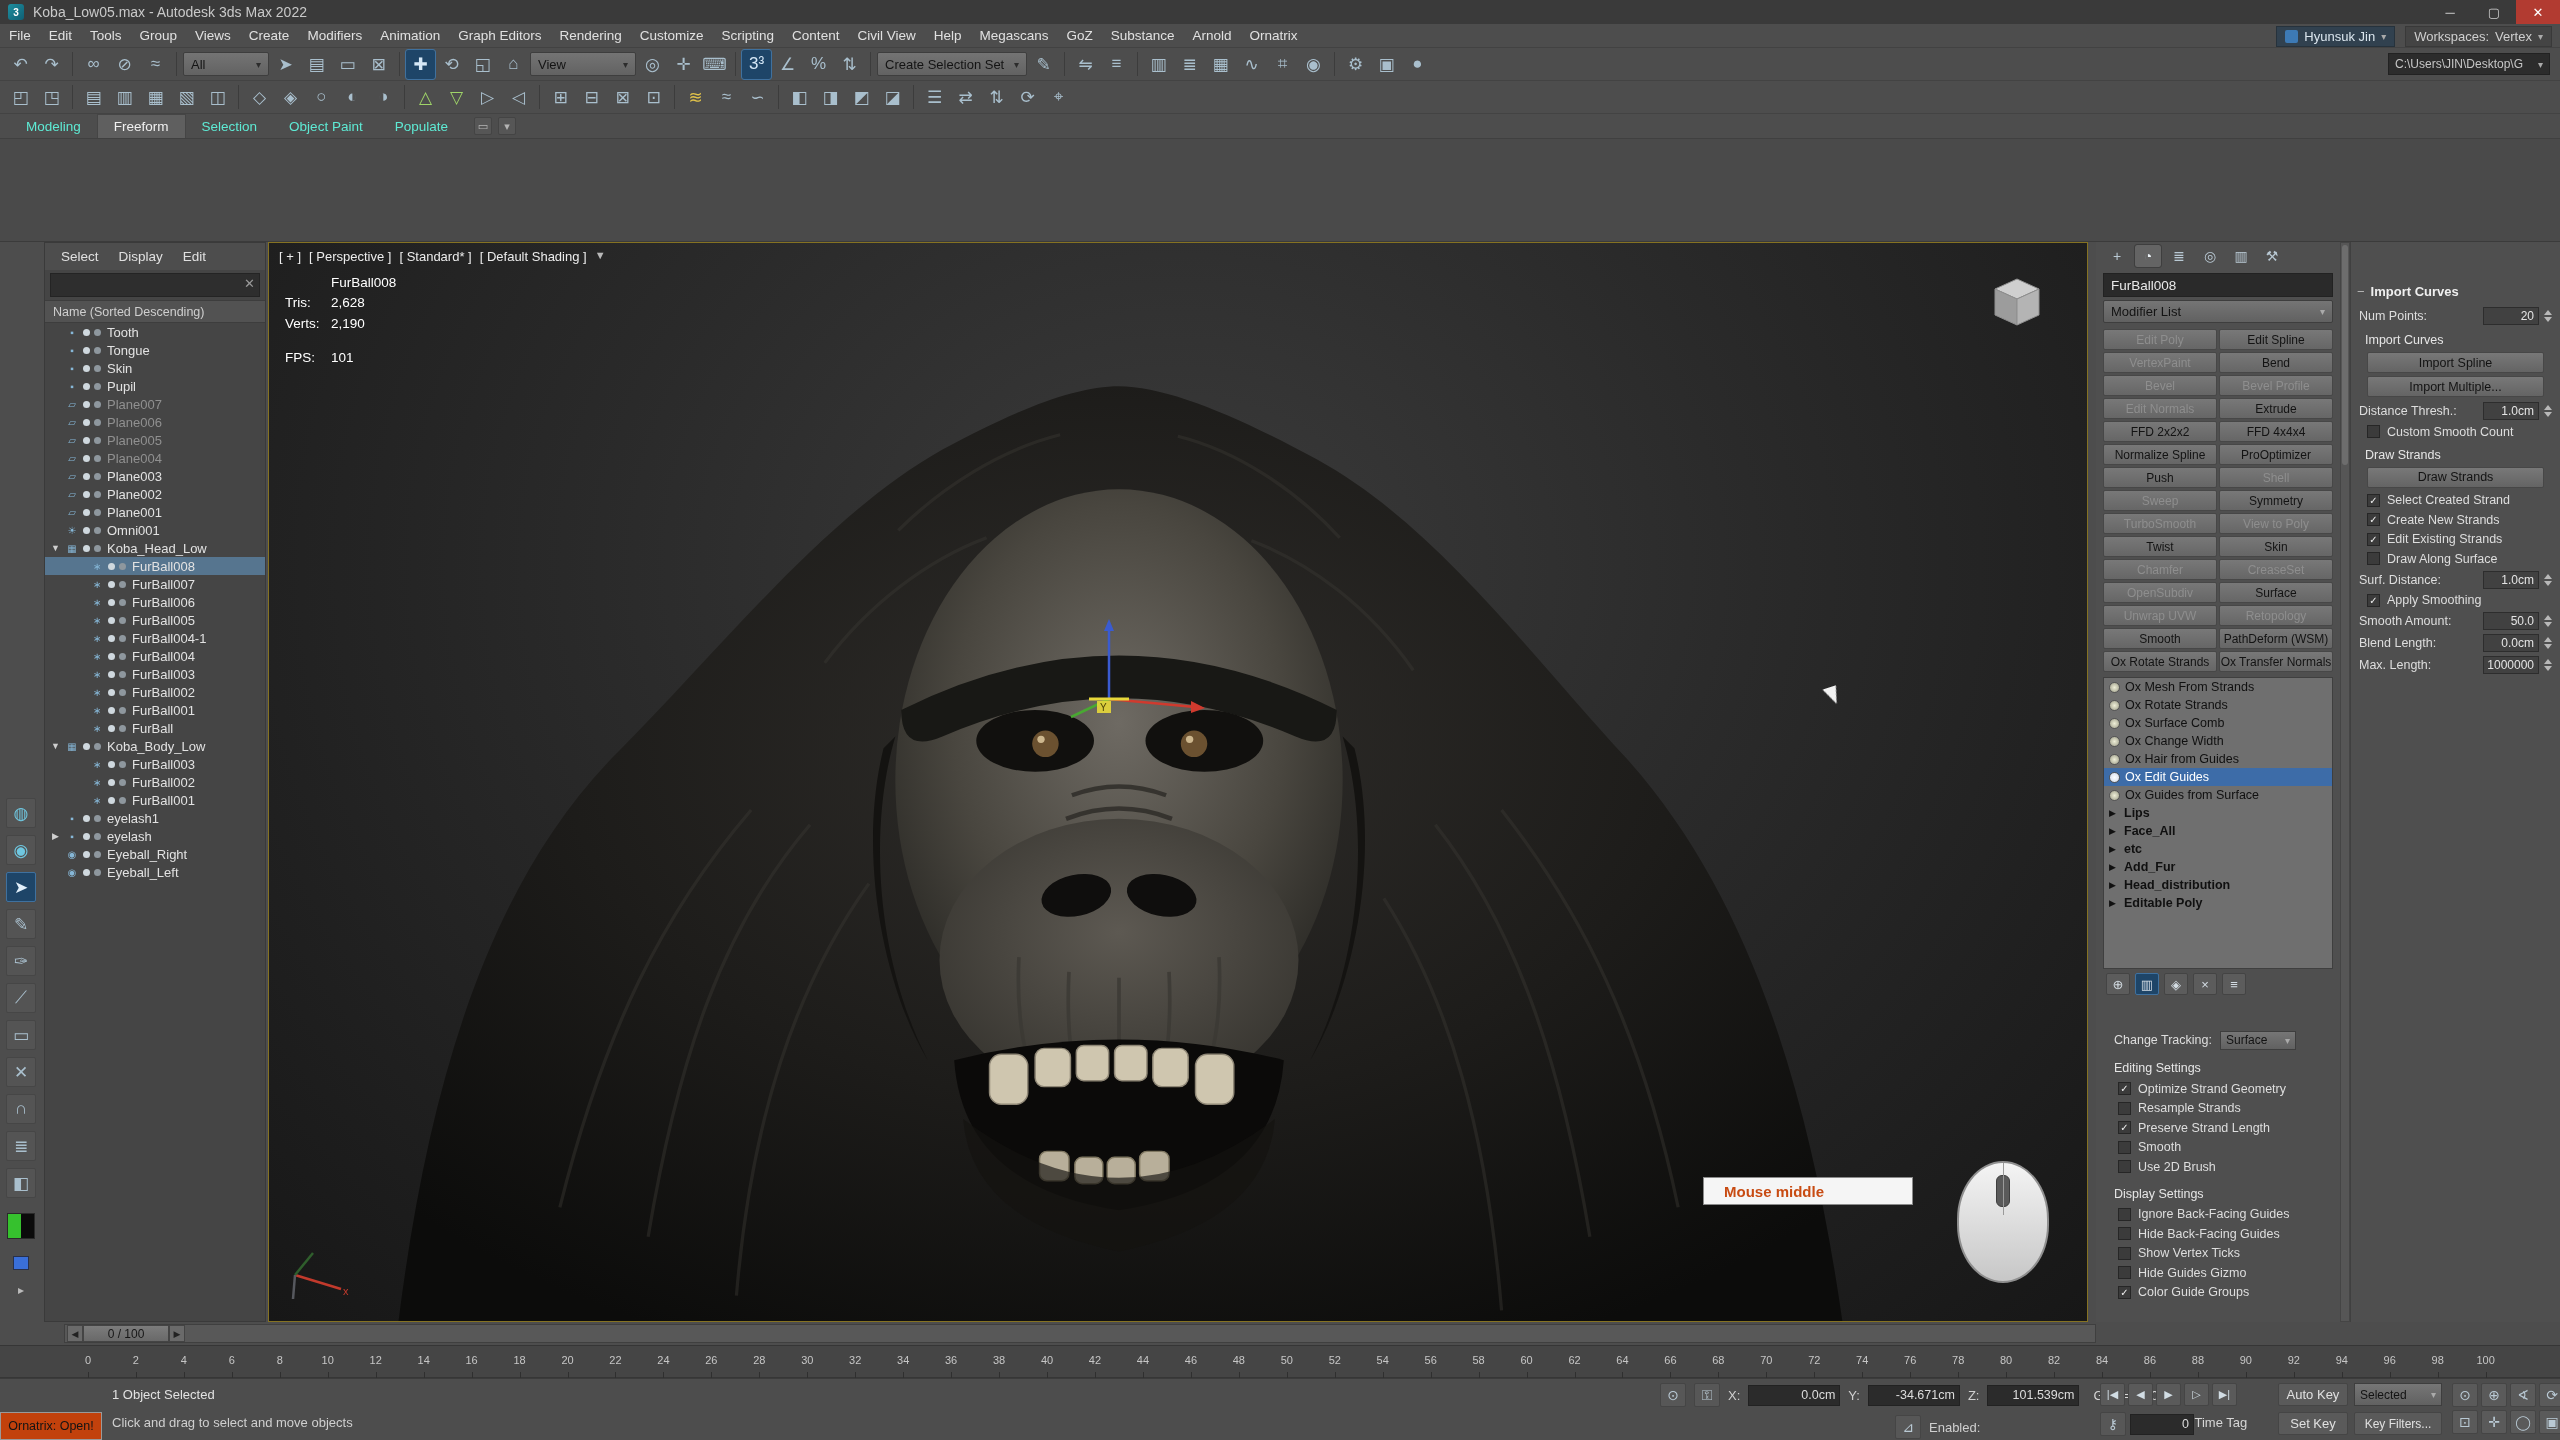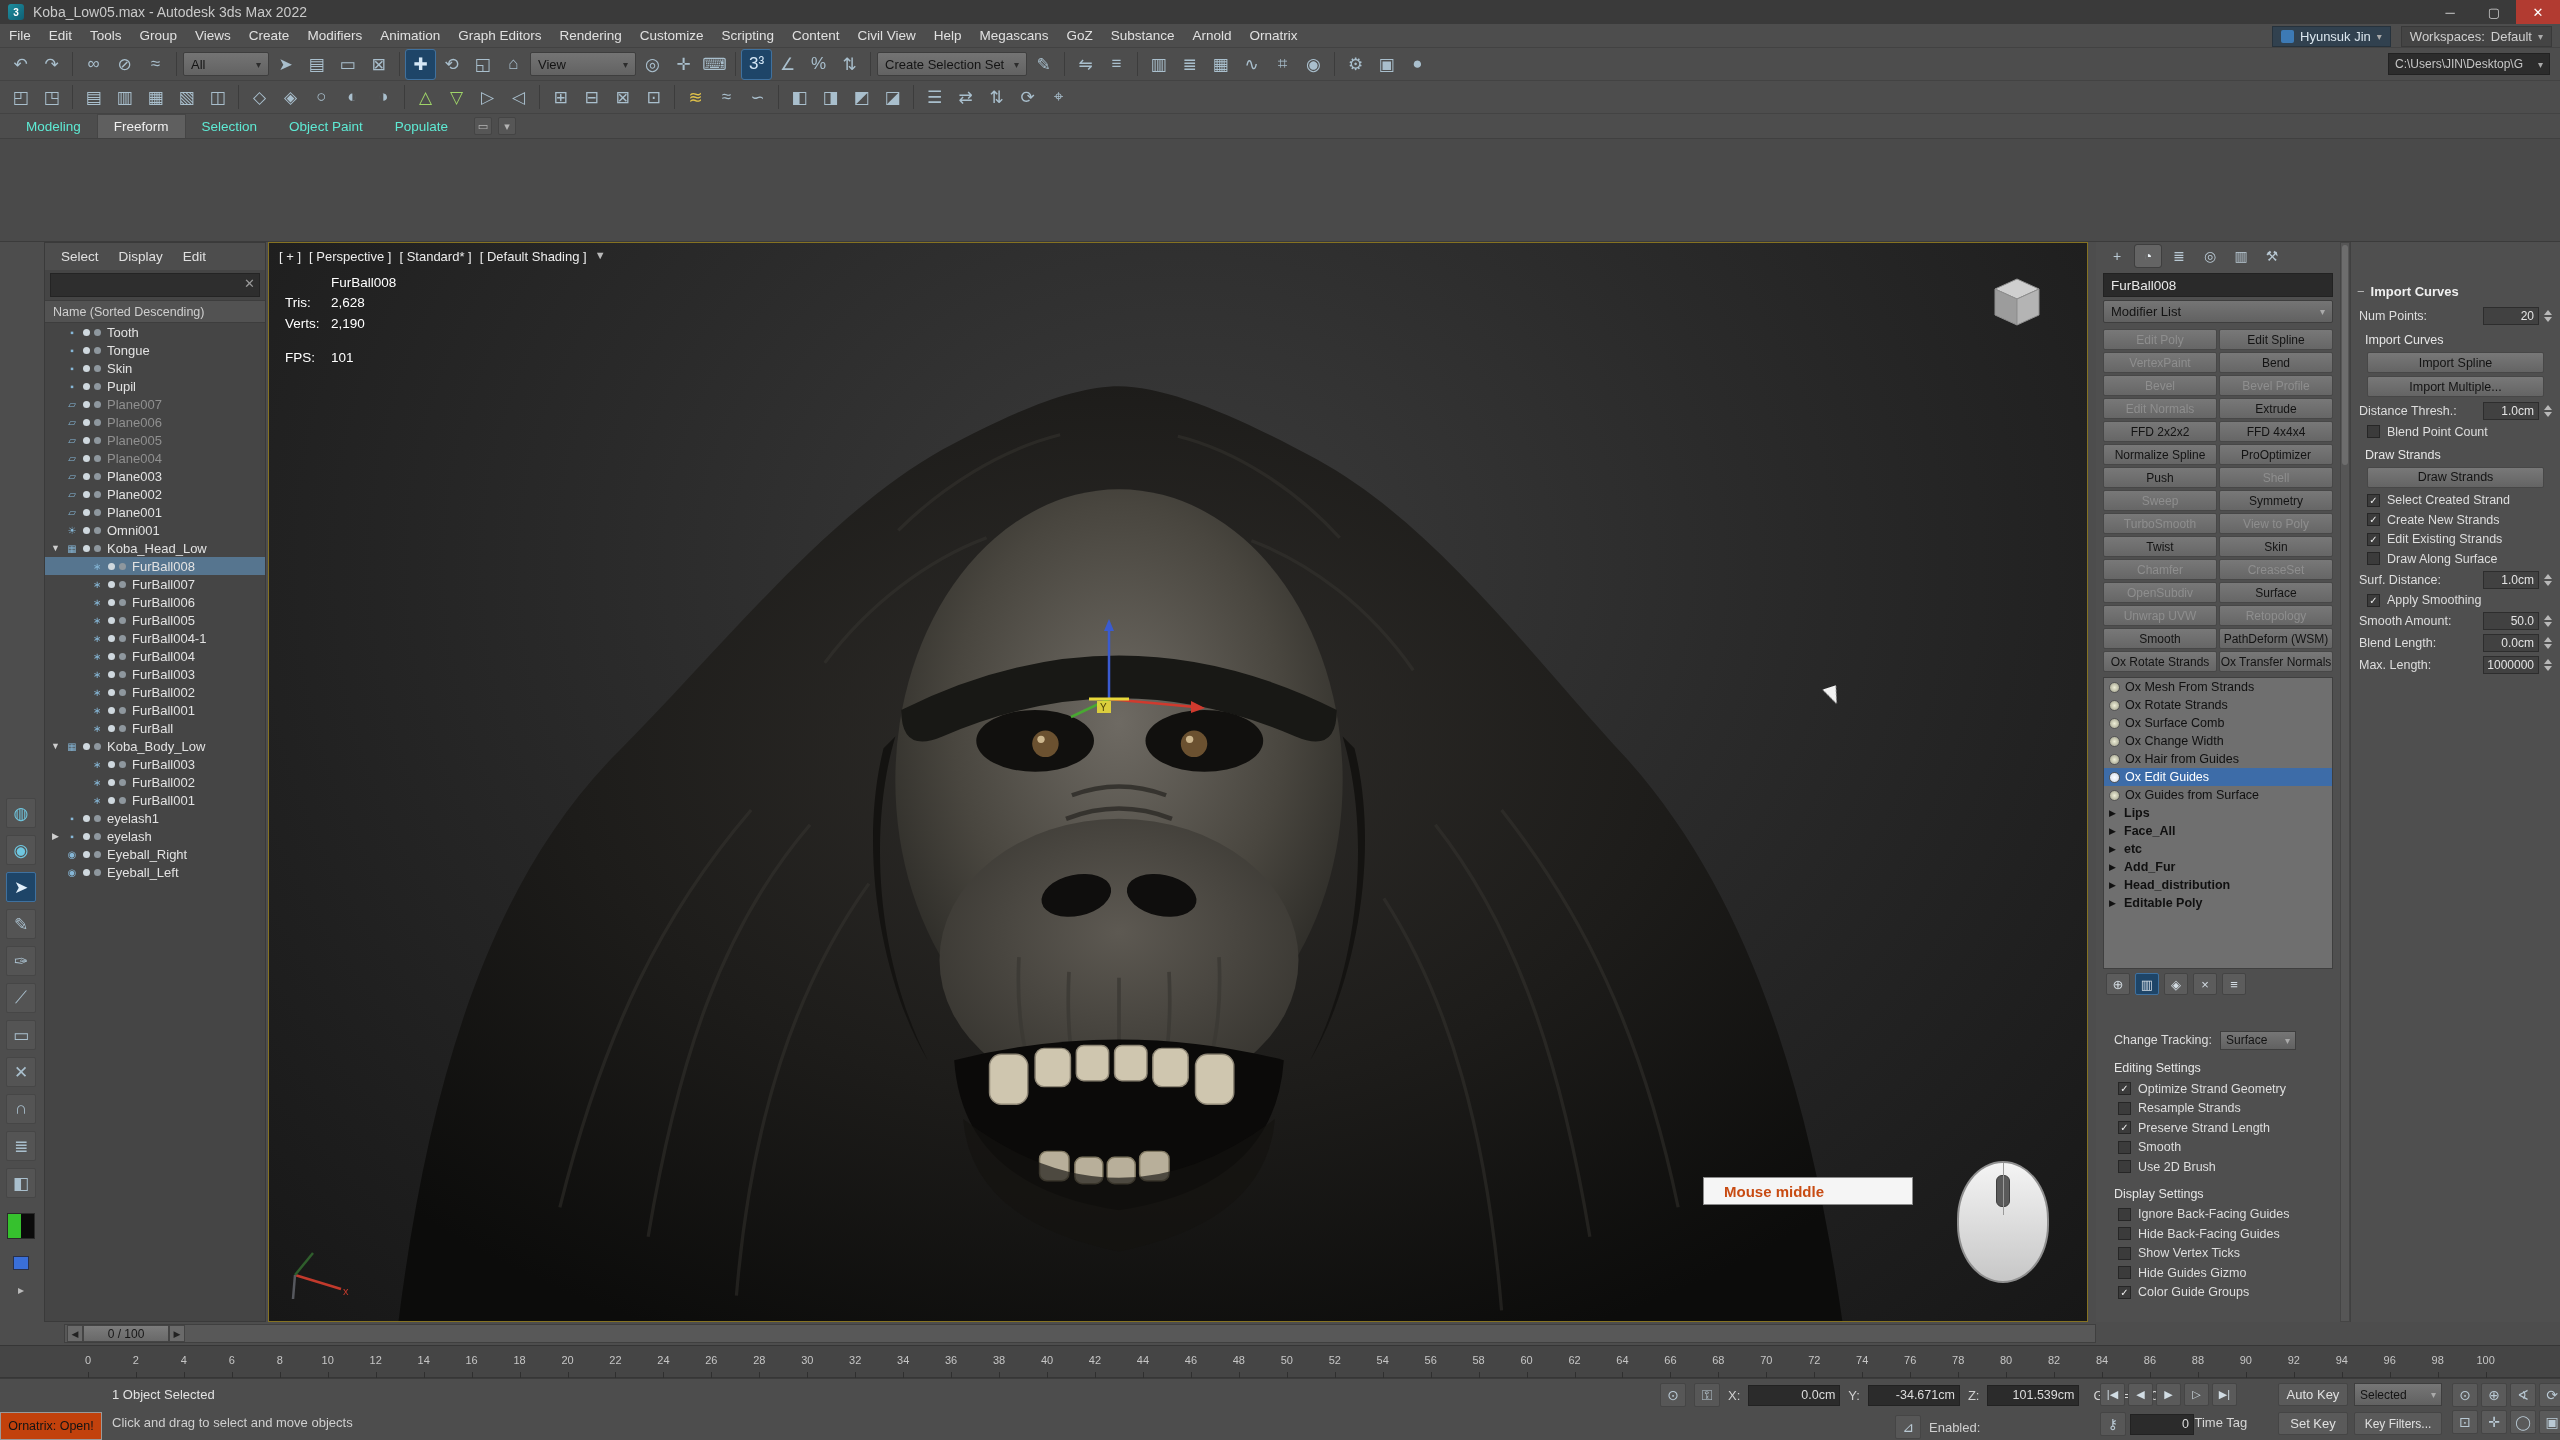--- a/index.html
+++ b/index.html
@@ -204,21 +204,21 @@
         <div class="menu-item">Ornatrix</div>
       </div>
     <div class="account">
       <div class="user-box">
         <span class="user-avatar"></span>
         <span>Hyunsuk Jin</span>
           <span class="caret">▾</span>
       </div>
       <div class="ws-box">
         <span>Workspaces:</span>
-        <span>Default</span>
+        <span>Vertex</span>
           <span class="caret">▾</span>
       </div>
     </div>
   </div>
 
   <div class="toolbar1">
       <div class="tbtn">↶</div>
       <div class="tbtn">↷</div>
       <div class="tb-sep"></div>
       <div class="tbtn">∞</div>
@@ -895,21 +895,21 @@
       <span class="spin-label">Distance Thresh.:</span>
       <span class="spin-box">1.0cm</span>
       <span class="spin-arrows">
           <span class="sp up"></span>
           <span class="sp dn"></span>
         </span>
     </div>
     <div id="cpc-check">
         <div class="chk-row">
           <span class="cb"></span>
-          <span>Blend Point Count</span>
+          <span>Custom Smooth Count</span>
         </div>
       </div>
     <div class="fp-grouplabel">Draw Strands</div>
     <div class="pbtn">Draw Strands</div>
     <div>
         <div class="chk-row">
           <span class="cb">✓</span>
           <span>Select Created Strand</span>
         </div>
         <div class="chk-row">

